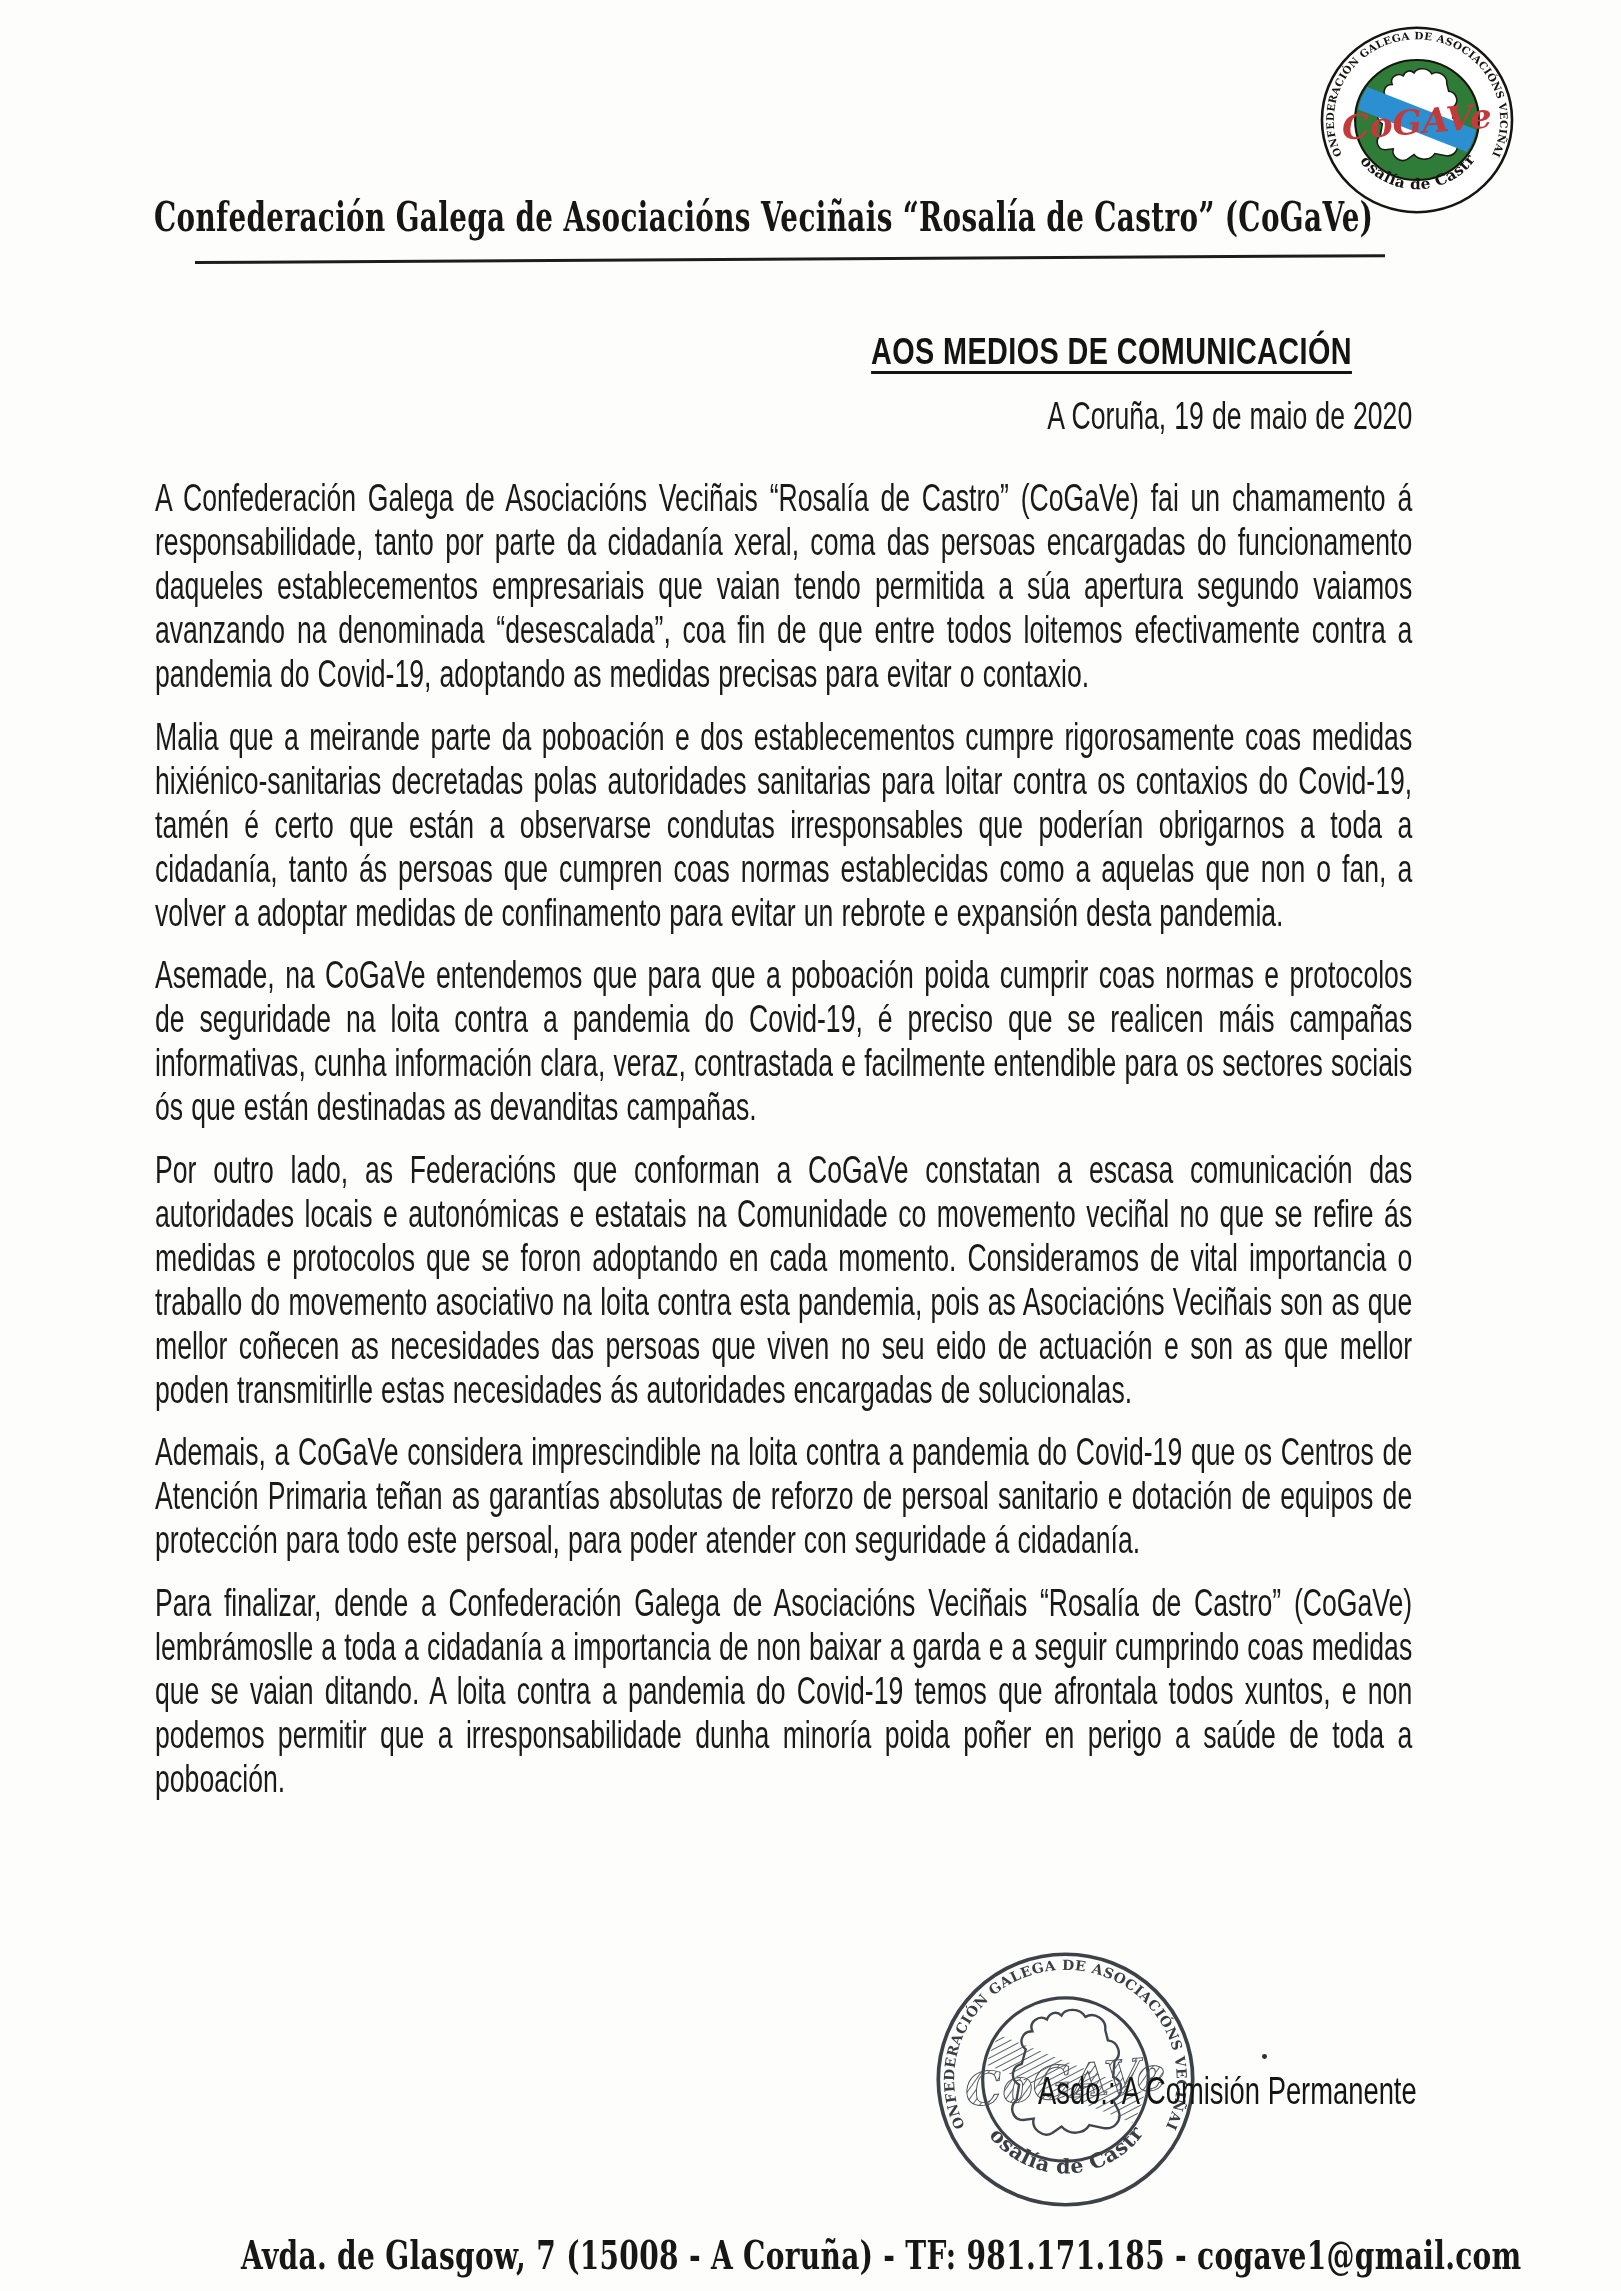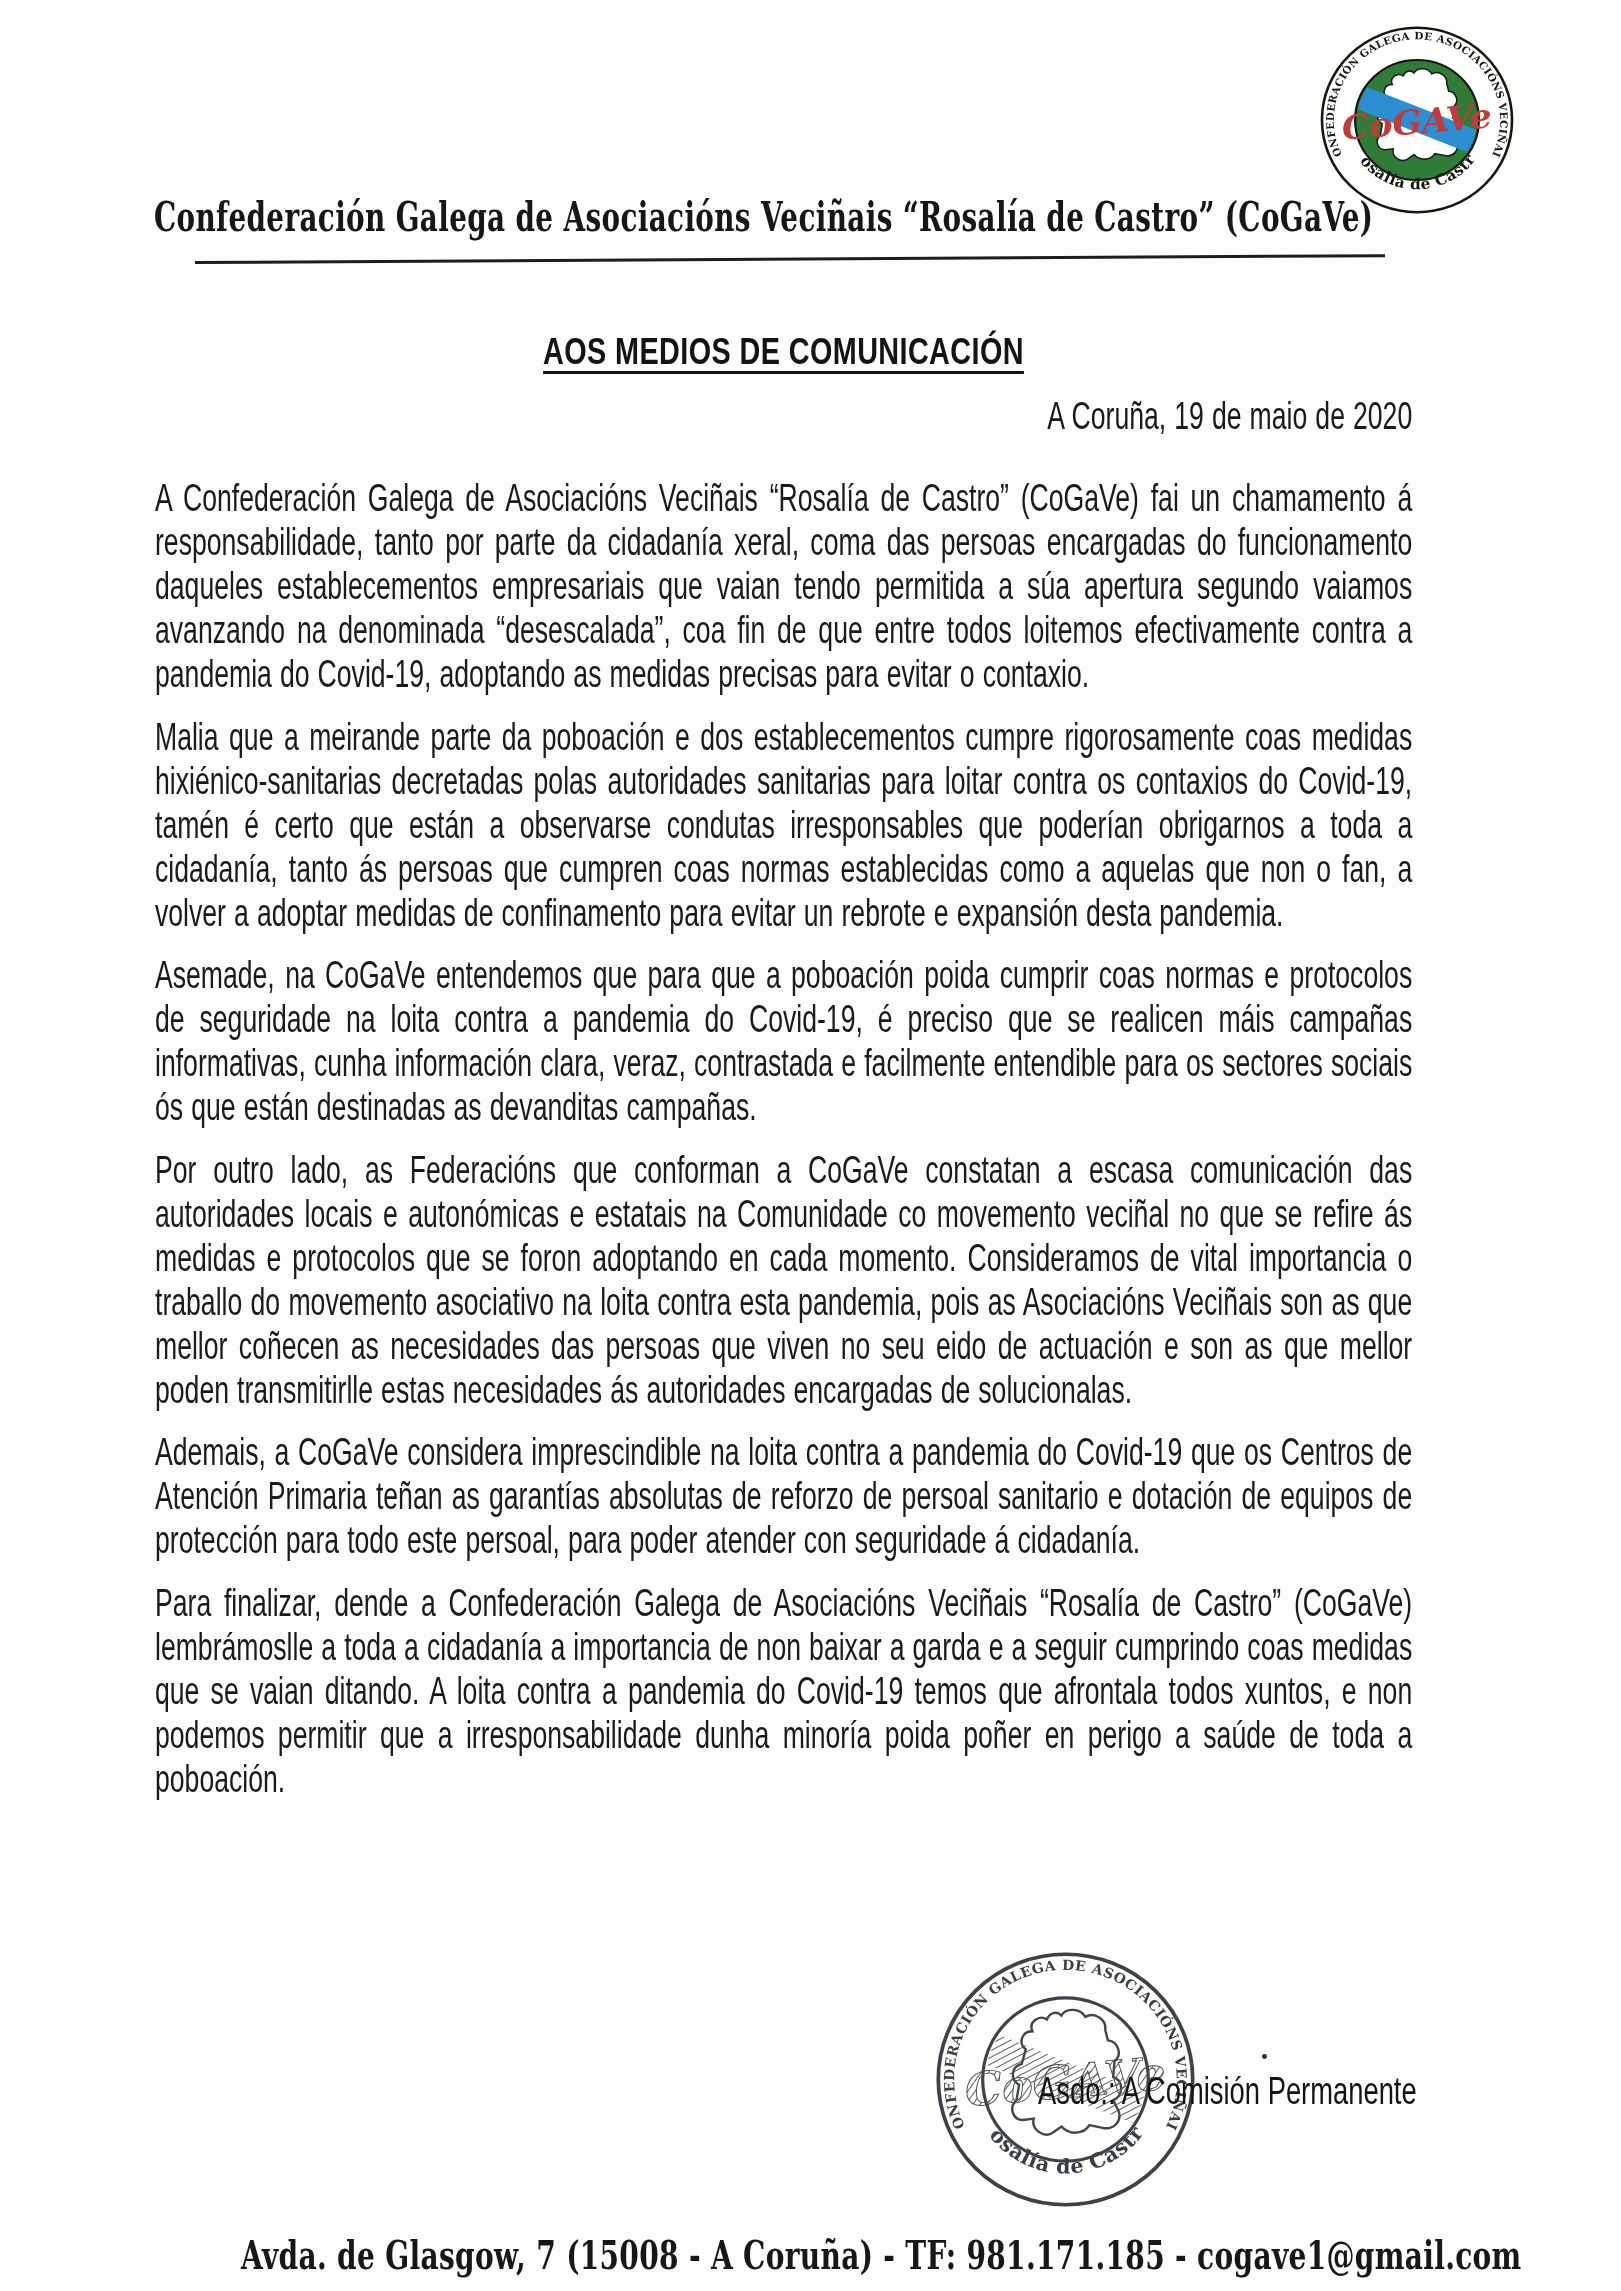--- a/index.html
+++ b/index.html
@@ -11,21 +11,21 @@
     position:absolute;left:154px;top:193px;
     font-family:"DejaVu Serif",serif;font-weight:bold;font-size:41px;
     letter-spacing:0.5px;color:#181614;white-space:nowrap;
     transform:scaleX(.68);transform-origin:left top;
   }
   .rule{
     position:absolute;left:195px;top:261px;width:1190px;height:2.9px;
     background:#1d1d1d;transform:rotate(-.33deg);transform-origin:left center;
   }
   .logo-box{position:absolute;left:1318px;top:23.5px;width:198px;height:192px;}
-  .title-wrap{position:absolute;left:155px;top:331px;width:1257px;text-align:center;}
+  .title-wrap{position:absolute;left:155px;top:331px;width:1257px;text-align:right;}
   .title-wrap .t{
     display:inline-block;font-weight:bold;font-size:36px;letter-spacing:0.5px;color:#141414;
     transform:scaleX(.80);transform-origin:center top;
     text-decoration:underline;text-decoration-thickness:3.4px;text-underline-offset:6.9px;
   }
   .content{
     position:absolute;left:155px;top:394px;width:1796px;
     transform:scaleX(.70);transform-origin:left top;
     font-size:38px;line-height:44px;color:#1a1a1a;
   }

